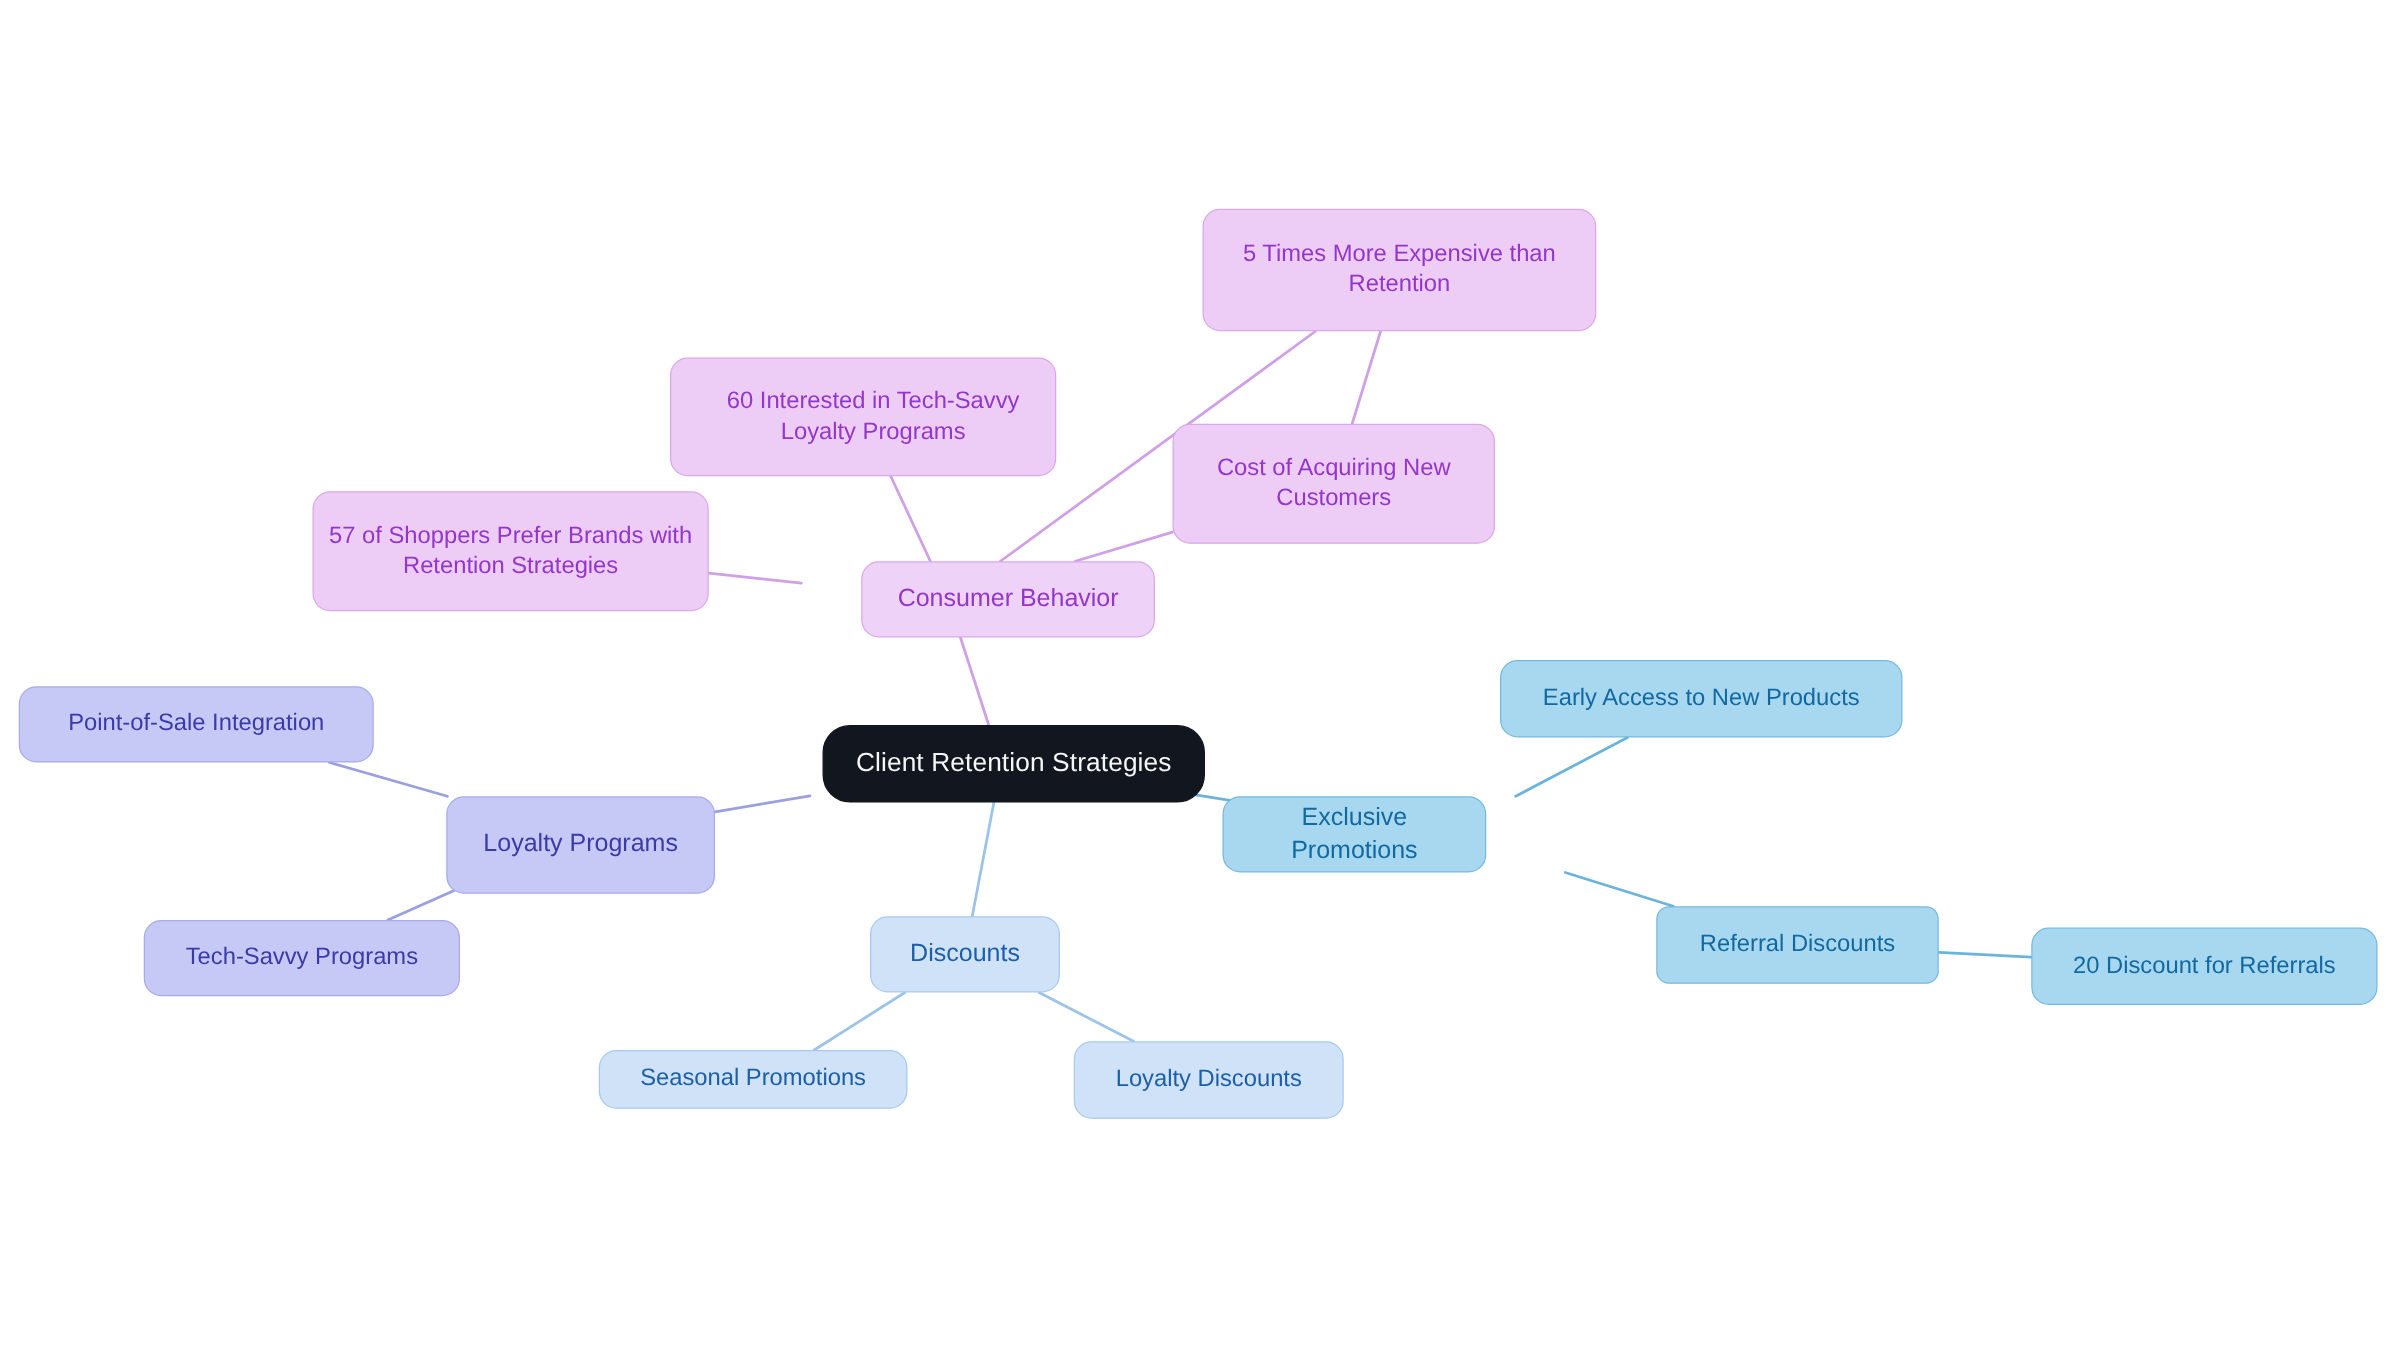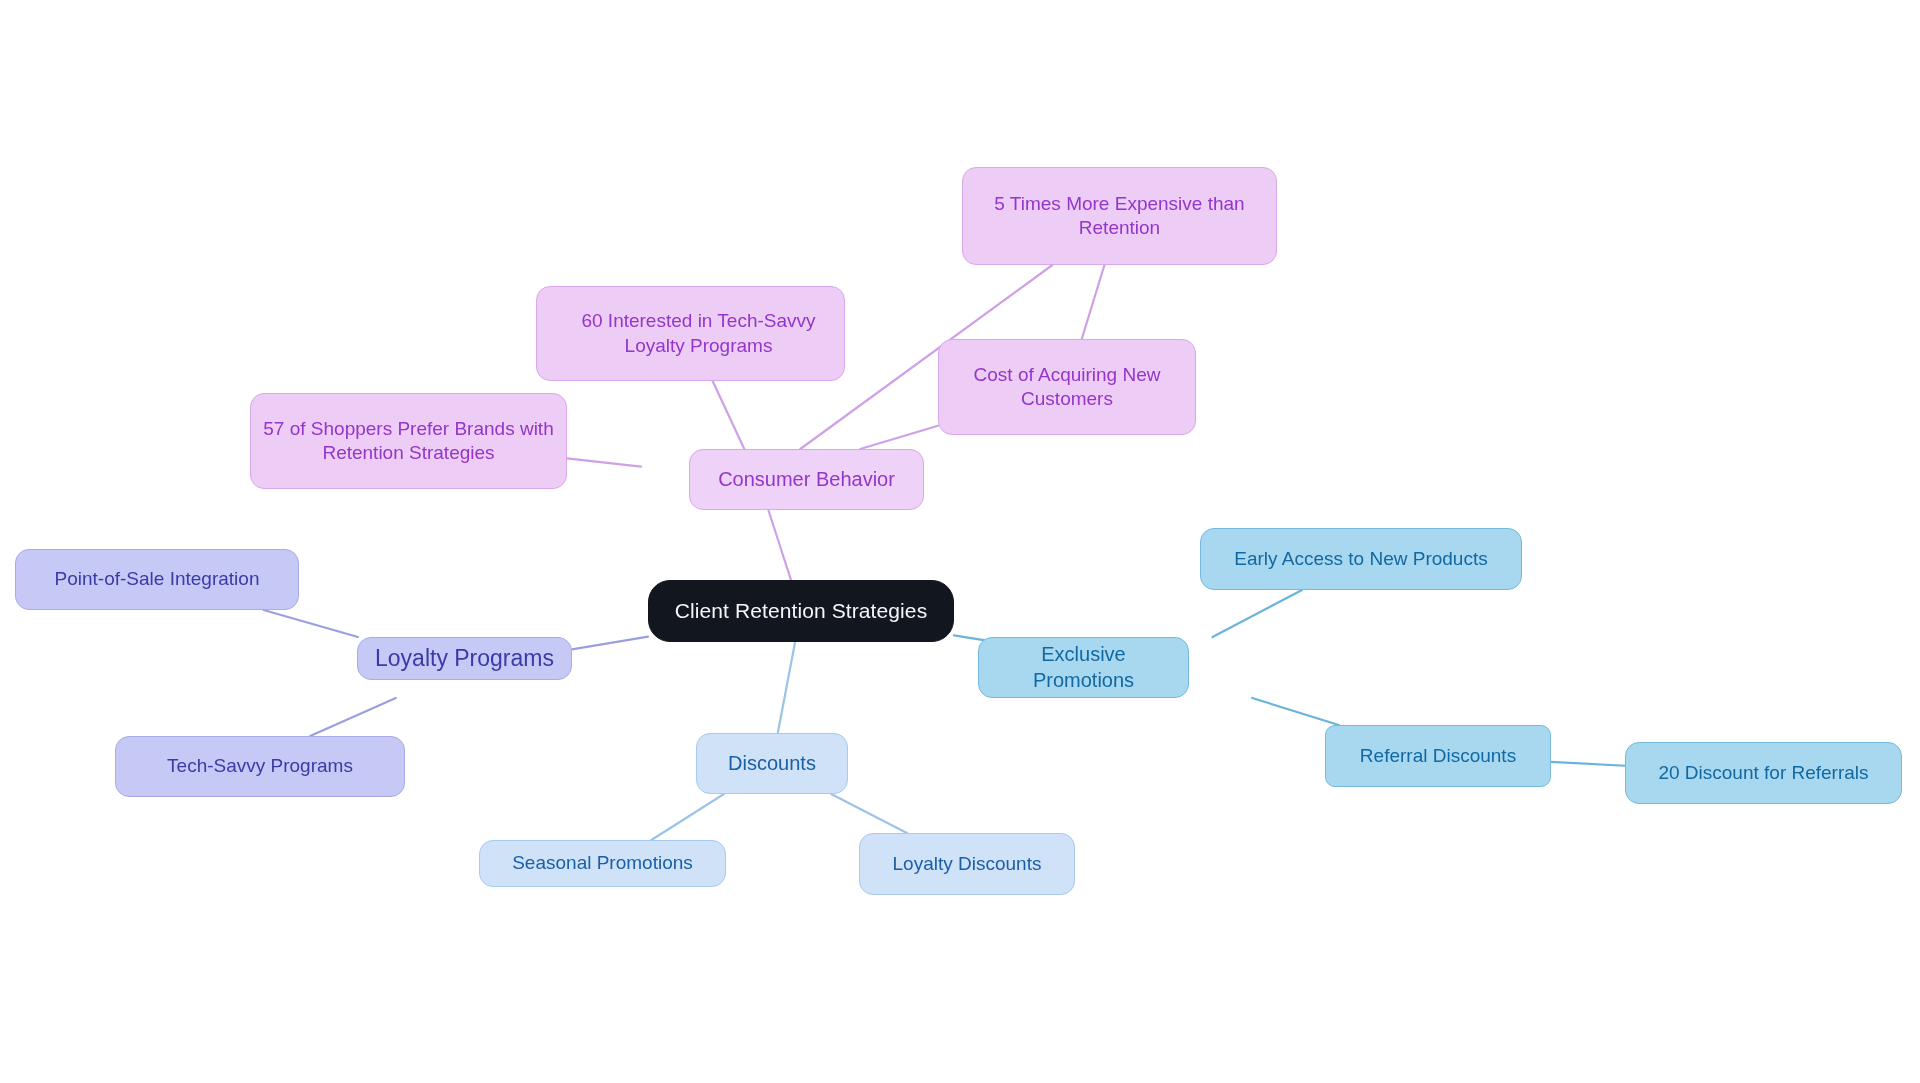--- a/index.html
+++ b/index.html
@@ -37,20 +37,21 @@
     padding: 6px 12px;
     white-space: pre-line;
   }
   .node.root {
     background: #12171f;
     border-color: #12171f;
     color: #f4f6f8;
     border-radius: 22px;
     font-size: 21px;
     letter-spacing: 0.1px;
+    margin-left: 10px;
   }
   .node.purple {
     background: #edcdf6;
     border-color: #d9a8ea;
     color: #9436c9;
   }
   .node.purple-main {
     background: #eed2f7;
     border-color: #d9a8ea;
     color: #9436c9;
@@ -98,23 +99,23 @@
       <line x1="1252.2033898305085" y1="698" x2="1338.6949152542372" y2="725" stroke="#6ab4dc" stroke-width="2.2" stroke-linecap="round"></line>
       <line x1="1551" y1="761.9016897081414" x2="1625" y2="765.7665130568356" stroke="#6ab4dc" stroke-width="2.2" stroke-linecap="round"></line>
     </svg>
   <div id="nodes">
       <div class="node root" style="left: 648px; top: 580px; width: 306px; height: 62px; font-size: 21px;"><span class="lbl">Client Retention Strategies</span></div>
       <div class="node purple-main" style="left: 641px; top: 449px; width: 235px; height: 61px; font-size: 20px;"><span class="lbl">Consumer Behavior</span></div>
       <div class="node purple" style="left: 962px; top: 167px; width: 315px; height: 98px; font-size: 19px;"><span class="lbl">5 Times More Expensive than Retention</span></div>
       <div class="node purple" style="left: 938px; top: 339px; width: 258px; height: 96px; font-size: 19px;"><span class="lbl">Cost of Acquiring New Customers</span></div>
       <div class="node purple" style="left: 536px; top: 286px; width: 309px; height: 95px; font-size: 19px; padding-left: 28px;"><span class="lbl">60 Interested in Tech-Savvy Loyalty Programs</span></div>
       <div class="node purple" style="left: 250px; top: 393px; width: 317px; height: 96px; font-size: 19px;"><span class="lbl">57 of Shoppers Prefer Brands with Retention Strategies</span></div>
-      <div class="node peri" style="left: 357px; top: 637px; width: 215px; height: 43px; font-size: 23px;"><span class="lbl">Loyalty Programs</span></div>
+      <div class="node peri" style="left: 357px; top: 637px; width: 215px; height: 78px; font-size: 20px;"><span class="lbl">Loyalty Programs</span></div>
       <div class="node peri" style="left: 15px; top: 549px; width: 284px; height: 61px; font-size: 19px;"><span class="lbl">Point-of-Sale Integration</span></div>
-      <div class="node peri" style="left: 115px; top: 736px; width: 290px; height: 61px; font-size: 19px;"><span class="lbl">Tech-Savvy Programs</span></div>
+      <div class="node peri" style="left: 115px; top: 736px; width: 253px; height: 61px; font-size: 19px;"><span class="lbl">Tech-Savvy Programs</span></div>
       <div class="node lightblue" style="left: 696px; top: 733px; width: 152px; height: 61px; font-size: 20px;"><span class="lbl">Discounts</span></div>
       <div class="node lightblue" style="left: 479px; top: 840px; width: 247px; height: 47px; font-size: 19px;"><span class="lbl">Seasonal Promotions</span></div>
       <div class="node lightblue" style="left: 859px; top: 833px; width: 216px; height: 62px; font-size: 19px;"><span class="lbl">Loyalty Discounts</span></div>
       <div class="node sky" style="left: 978px; top: 637px; width: 211px; height: 61px; font-size: 20px;"><span class="lbl">Exclusive Promotions</span></div>
       <div class="node sky" style="left: 1200px; top: 528px; width: 322px; height: 62px; font-size: 19px;"><span class="lbl">Early Access to New Products</span></div>
       <div class="node sky" style="left: 1325px; top: 725px; width: 226px; height: 62px; font-size: 19px; border-radius: 10px;"><span class="lbl">Referral Discounts</span></div>
       <div class="node sky" style="left: 1625px; top: 742px; width: 277px; height: 62px; font-size: 19px;"><span class="lbl">20 Discount for Referrals</span></div>
     </div>
 </div>
 

